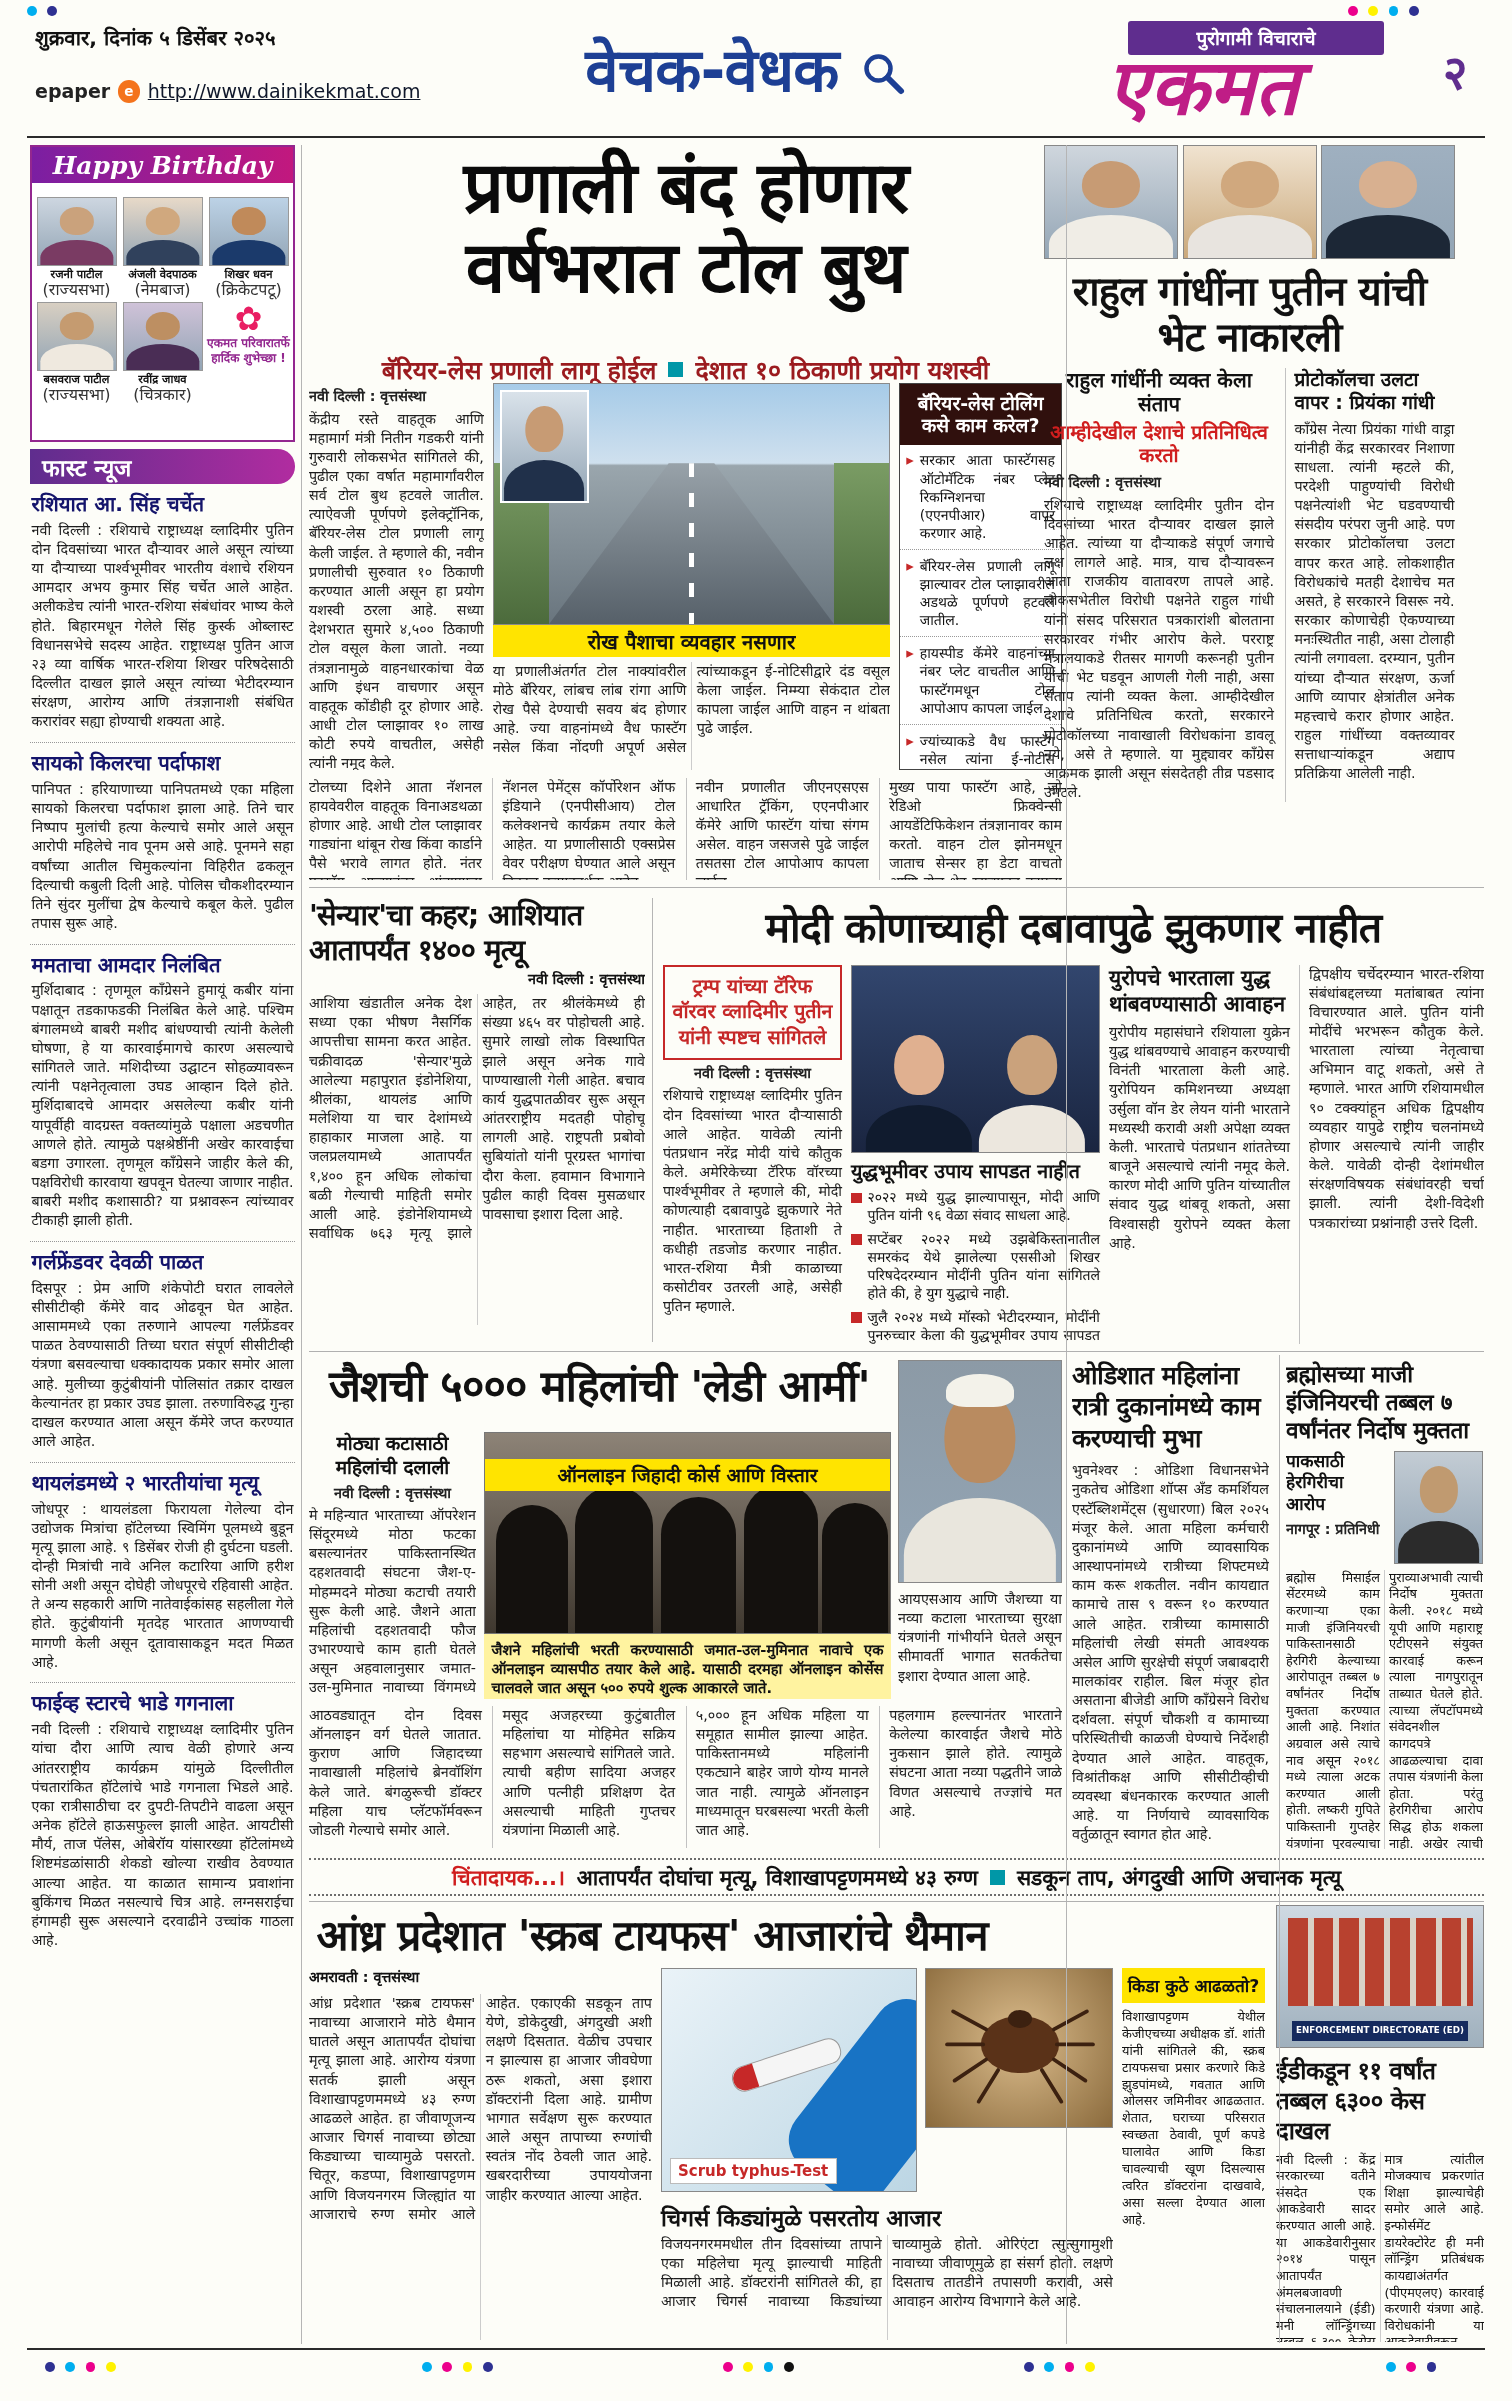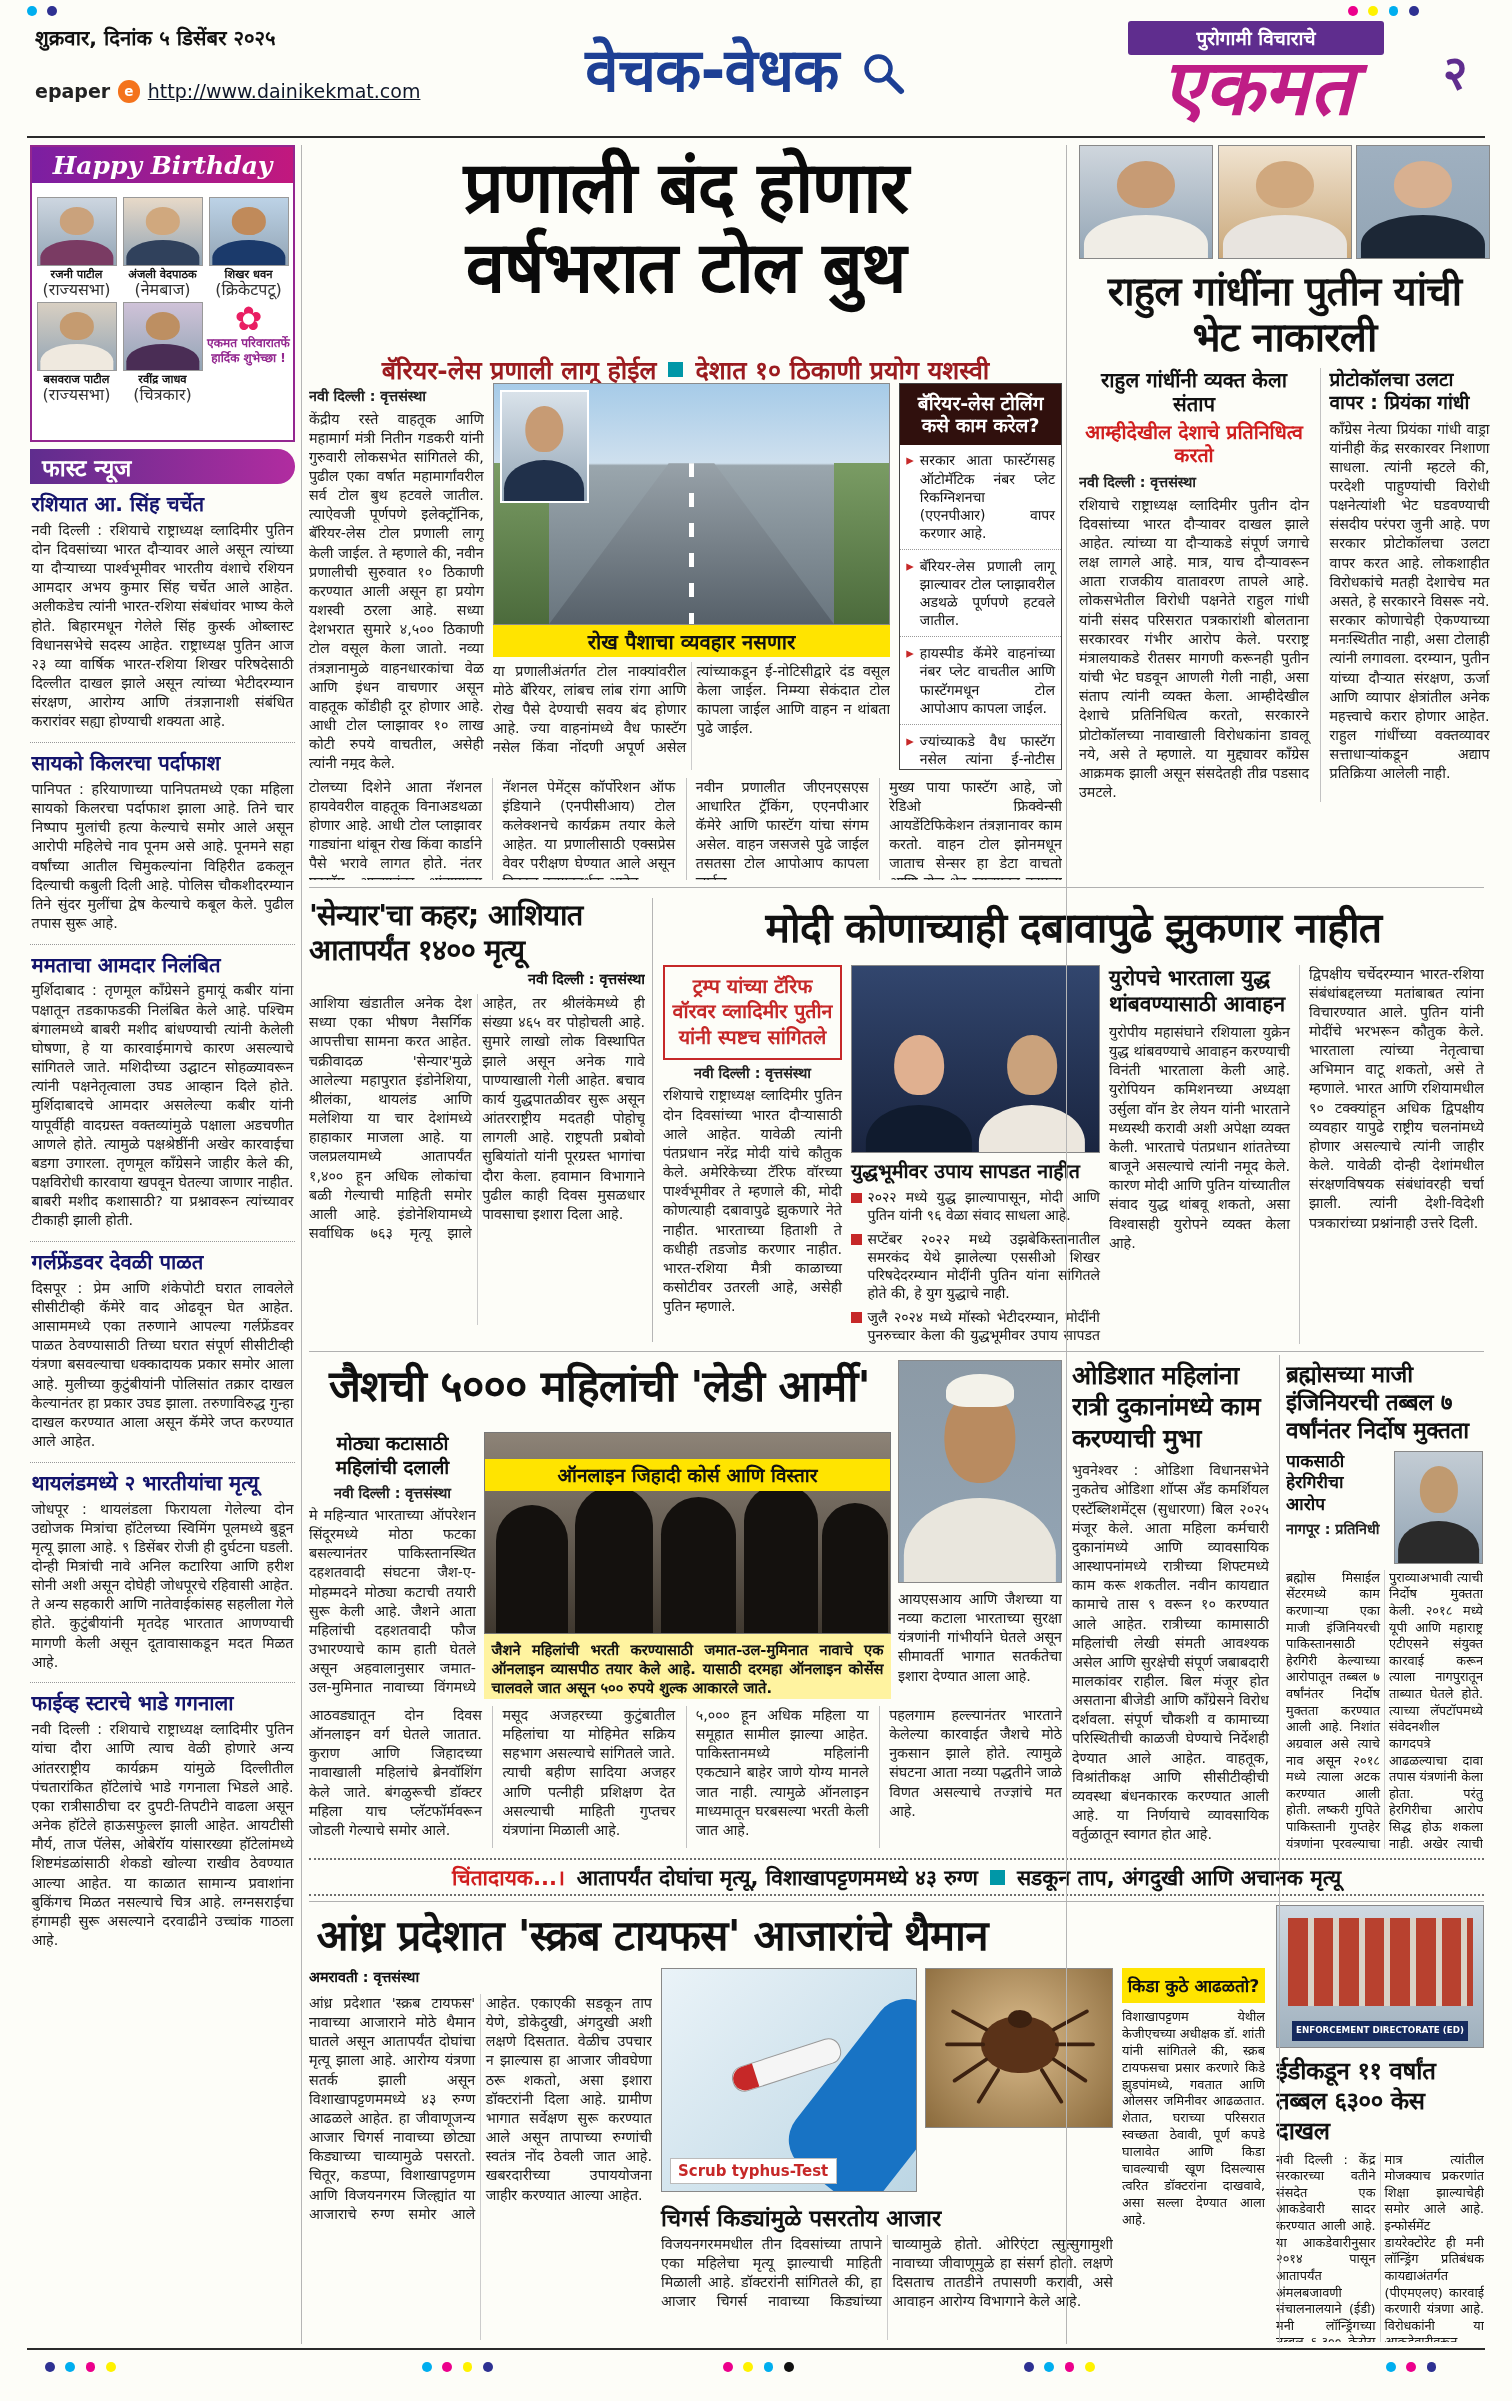--- a/index.html
+++ b/index.html
@@ -15,21 +15,21 @@
   .dots i{width:9.8px;height:9.8px;border-radius:50%;display:block}
   
   .hd-date{position:absolute;left:35px;top:22.6px;font-size:20.3px;font-weight:bold}
   .hd-epaper{position:absolute;left:35px;top:80px;display:flex;align-items:center;gap:7.5px;font-size:19px}
   .hd-epaper .lbl{font-weight:bold;color:#222}
   .hd-eicon{width:22.6px;height:22.6px;border-radius:50%;background:#f4731c;color:#fff;font-weight:bold;font-size:13.6px;display:flex;align-items:center;justify-content:center}
   .hd-url{color:#0f172a;text-decoration:underline}
   .hd-logo{position:absolute;left:520px;top:27px;width:452px;text-align:center;font-size:60px;font-weight:900;color:#1d3f94;letter-spacing:-0.8px;white-space:nowrap}
   .hd-logo svg{vertical-align:-6px}
   .hd-tagbox{position:absolute;left:1128px;top:21px;width:256px;background:#5f2d8e;color:#fff;font-size:19px;font-weight:bold;text-align:center;padding:3.8px 0;border-radius:3px}
-  .hd-mast{position:absolute;left:1107px;top:48px;width:301px;text-align:center;font-size:77px;font-weight:900;font-style:italic;color:#bf1d86;line-height:1.05}
+  .hd-mast{position:absolute;left:1107px;top:48px;width:301px;font-size:77px;font-weight:900;font-style:italic;color:#bf1d86;line-height:1.05}
   .hd-pageno{position:absolute;left:1443px;top:39px;font-size:47px;font-weight:900;color:#5f2d8e}
   .hd-rule{position:absolute;left:27px;top:136px;width:1458px;height:2.3px;background:#2b2b2b}
   
   .bd-box{position:absolute;left:30px;top:145px;width:265px;height:297px;border:2.3px solid #93278f;background:#fff;overflow:hidden}
   .bd-head{height:36px;background:linear-gradient(90deg,#7b1fa2,#c2187e);color:#fff;font-family:"DejaVu Serif","Liberation Serif",serif;font-style:italic;font-weight:bold;font-size:25px;display:flex;align-items:center;justify-content:center}
   .bd-grid{display:flex;flex-wrap:wrap;padding:14px 3px;gap:3px}
   .bd-cell{width:83px;text-align:center}
   .bd-photo{width:80px;height:69px;margin:0 auto;border:0.8px solid #999}
   .bd-name{font-size:11.3px;font-weight:bold;margin-top:2.3px;line-height:1.15}
   .bd-role{font-size:16px;color:#333;line-height:1.1}
@@ -63,21 +63,21 @@
   .tl-strip{height:32px;background:#ffe400;font-size:20.3px;font-weight:900;display:flex;align-items:center;justify-content:center;color:#111}
   .tl-capt{margin-top:4.5px;height:108px;column-count:2;column-gap:10.5px;column-rule:0.8px solid #ccc;overflow:hidden}
   .tl-how{width:163px;border:1.5px solid #444;height:387px;overflow:hidden;background:#fff}
   .tl-how-head{background:#30100d;color:#fff;font-size:19px;font-weight:bold;padding:7.5px;line-height:1.2;text-align:center}
   .tl-how li{list-style:none;display:flex;gap:6px;padding:6.8px 6px;border-bottom:0.8px dotted #999;font-size:14px;line-height:1.3;text-align:justify}
   .arw{color:#c62828;font-weight:900;font-size:15px;flex:none}
   .tl-bottom{display:flex;gap:10.5px;margin-top:7.5px;height:102px;overflow:hidden}
   .tl-bottom>div{flex:1;border-left:0.8px solid #c2c2c2;padding-left:9px}
   .tl-bottom>div:first-child{border-left:none;padding-left:0}
   
-  .rg-box{position:absolute;left:1079px;top:145px;width:411px;height:738px;overflow:hidden}
+  .rg-box{position:absolute;left:1044px;top:145px;width:411px;height:738px;overflow:hidden}
   .rg-photos{display:flex;gap:4.5px}
   .rg-photos .portrait{width:134px;height:114px;border:0.8px solid #888}
   .rg-hl{font-size:40px;font-weight:900;line-height:1.15;text-align:center;margin:9px 0 7.5px;letter-spacing:-0.8px}
   .rg-cols{display:flex;gap:10.5px}
   .rg-left{width:230px}
   .rg-right{width:170px;border-left:0.8px solid #c2c2c2;padding-left:9px}
   .rg-sub1{font-size:20.3px;font-weight:900;text-align:center;line-height:1.2}
   .rg-sub2{font-size:19.6px;font-weight:900;color:#d01e1e;text-align:center;line-height:1.2;margin:4.5px 0}
   .rg-phead{font-size:19px;font-weight:900;line-height:1.25;margin-bottom:4.5px}
   

